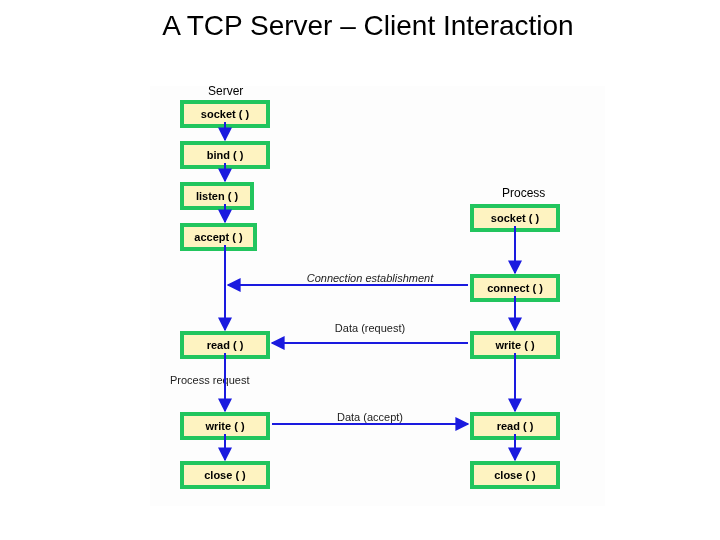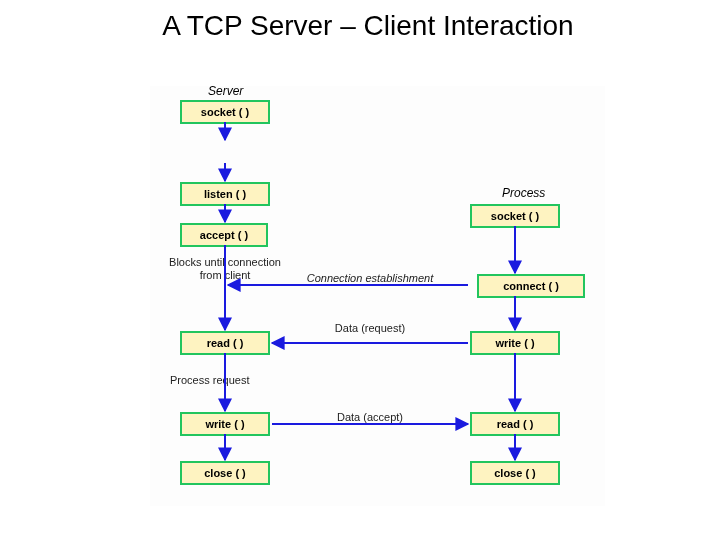--- a/index.html
+++ b/index.html
@@ -31,26 +31,25 @@
     left: 150px;
     top: 86px;
     width: 455px;
     height: 420px;
     background: #fdfdfd;
   }
   .col-header {
     position: absolute;
     font-size: 12px;
     color: #000;
-    font-style: italic;
   }
   .fn-box {
     position: absolute;
     background: #fef3c1;
-    border: 2px solid #22c55e;
+    border: 4px solid #22c55e;
     font-size: 11px;
     font-weight: bold;
     padding: 4px 0;
     text-align: center;
     color: #000;
     box-sizing: border-box;
   }
   .note {
     position: absolute;
     font-size: 11px;
@@ -78,34 +77,33 @@
 
 <div class="slide">
   <div class="title">A TCP Server – Client Interaction</div>
 
   <div class="diagram">
 
     <div class="col-header" style="left:58px; top:-2px;">Server</div>
     <div class="col-header" style="left:352px; top:100px;">Process</div>
 
     <div class="fn-box" style="left:30px; top:14px;  width:90px;">socket ( )</div>
-    <div class="fn-box" style="left:30px; top:96px;  width:90px;">listen ( )</div>
-    <div class="fn-box" style="left:30px; top:137px; width:88px;">accept ( )</div>
+    <div class="fn-box" style="left:30px; top:55px;  width:90px;">bind ( )</div>
+    <div class="fn-box" style="left:30px; top:96px;  width:74px;">listen ( )</div>
+    <div class="fn-box" style="left:30px; top:137px; width:77px;">accept ( )</div>
     <div class="fn-box" style="left:30px; top:245px; width:90px;">read ( )</div>
     <div class="fn-box" style="left:30px; top:326px; width:90px;">write ( )</div>
     <div class="fn-box" style="left:30px; top:375px; width:90px;">close ( )</div>
 
     <div class="fn-box" style="left:320px; top:118px; width:90px;">socket ( )</div>
-    <div class="fn-box" style="left:327px; top:188px; width:108px;">connect ( )</div>
+    <div class="fn-box" style="left:320px; top:188px; width:90px;">connect ( )</div>
     <div class="fn-box" style="left:320px; top:245px; width:90px;">write ( )</div>
     <div class="fn-box" style="left:320px; top:326px; width:90px;">read ( )</div>
     <div class="fn-box" style="left:320px; top:375px; width:90px;">close ( )</div>
 
-    <div class="note" style="left:-10px; top:170px; width:170px; white-space:pre-line;">Blocks until connection
-from client</div>
     <div class="note" style="left:20px; top:288px; width:110px; text-align:left;">Process request</div>
 
     <div class="hlabel" style="left:140px; top:186px; width:160px;font-style:italic;">Connection establishment</div>
     <div class="hlabel" style="left:160px; top:236px; width:120px;">Data (request)</div>
     <div class="hlabel" style="left:165px; top:325px; width:110px;">Data (accept)</div>
 
     <svg class="arrows">
       <defs>
         <marker id="ah" viewBox="0 0 10 10" refX="9" refY="5" markerWidth="7" markerHeight="7" orient="auto-start-reverse">
           <path d="M 0 0 L 10 5 L 0 10 z" fill="#1a1adf"></path>

